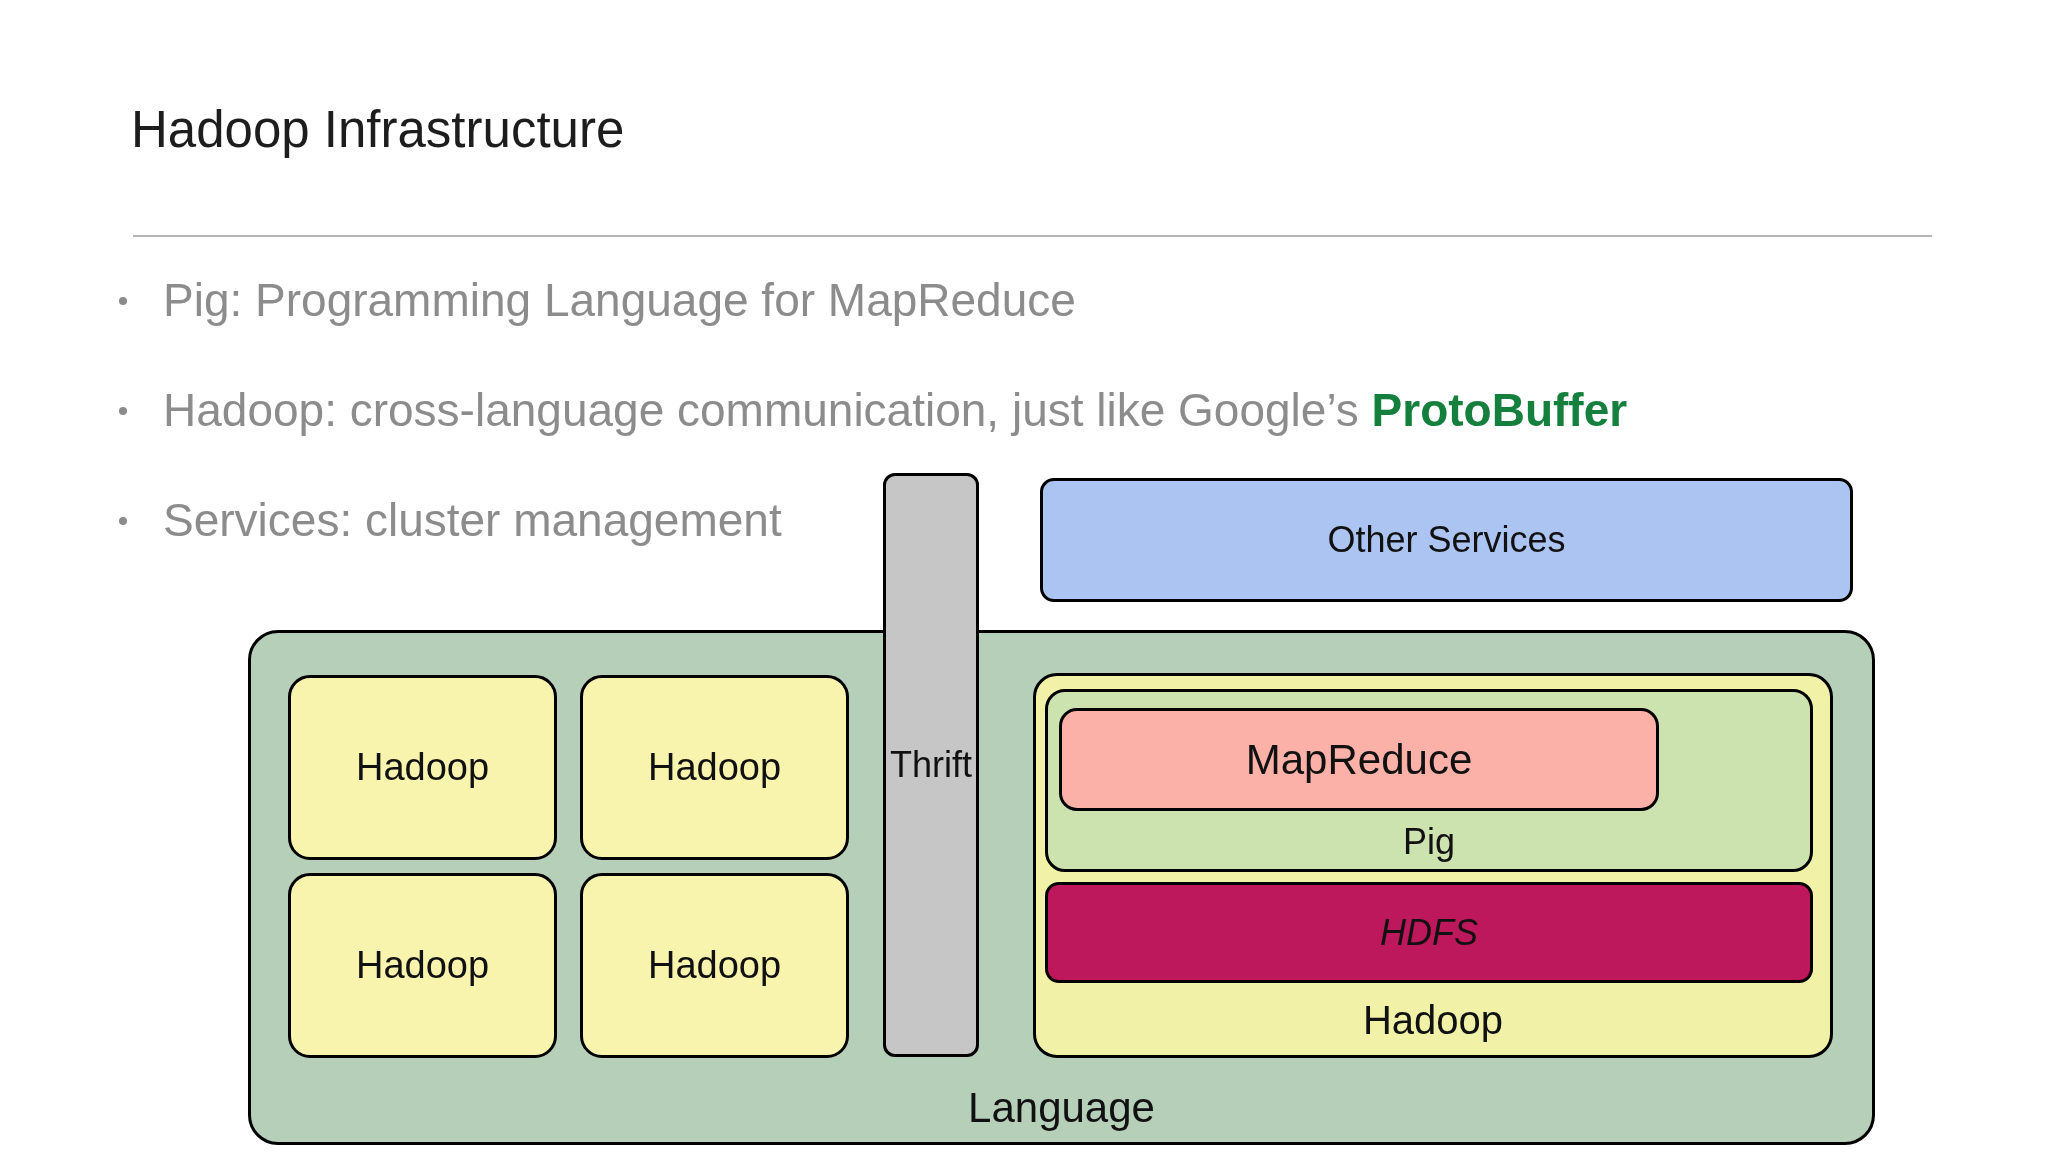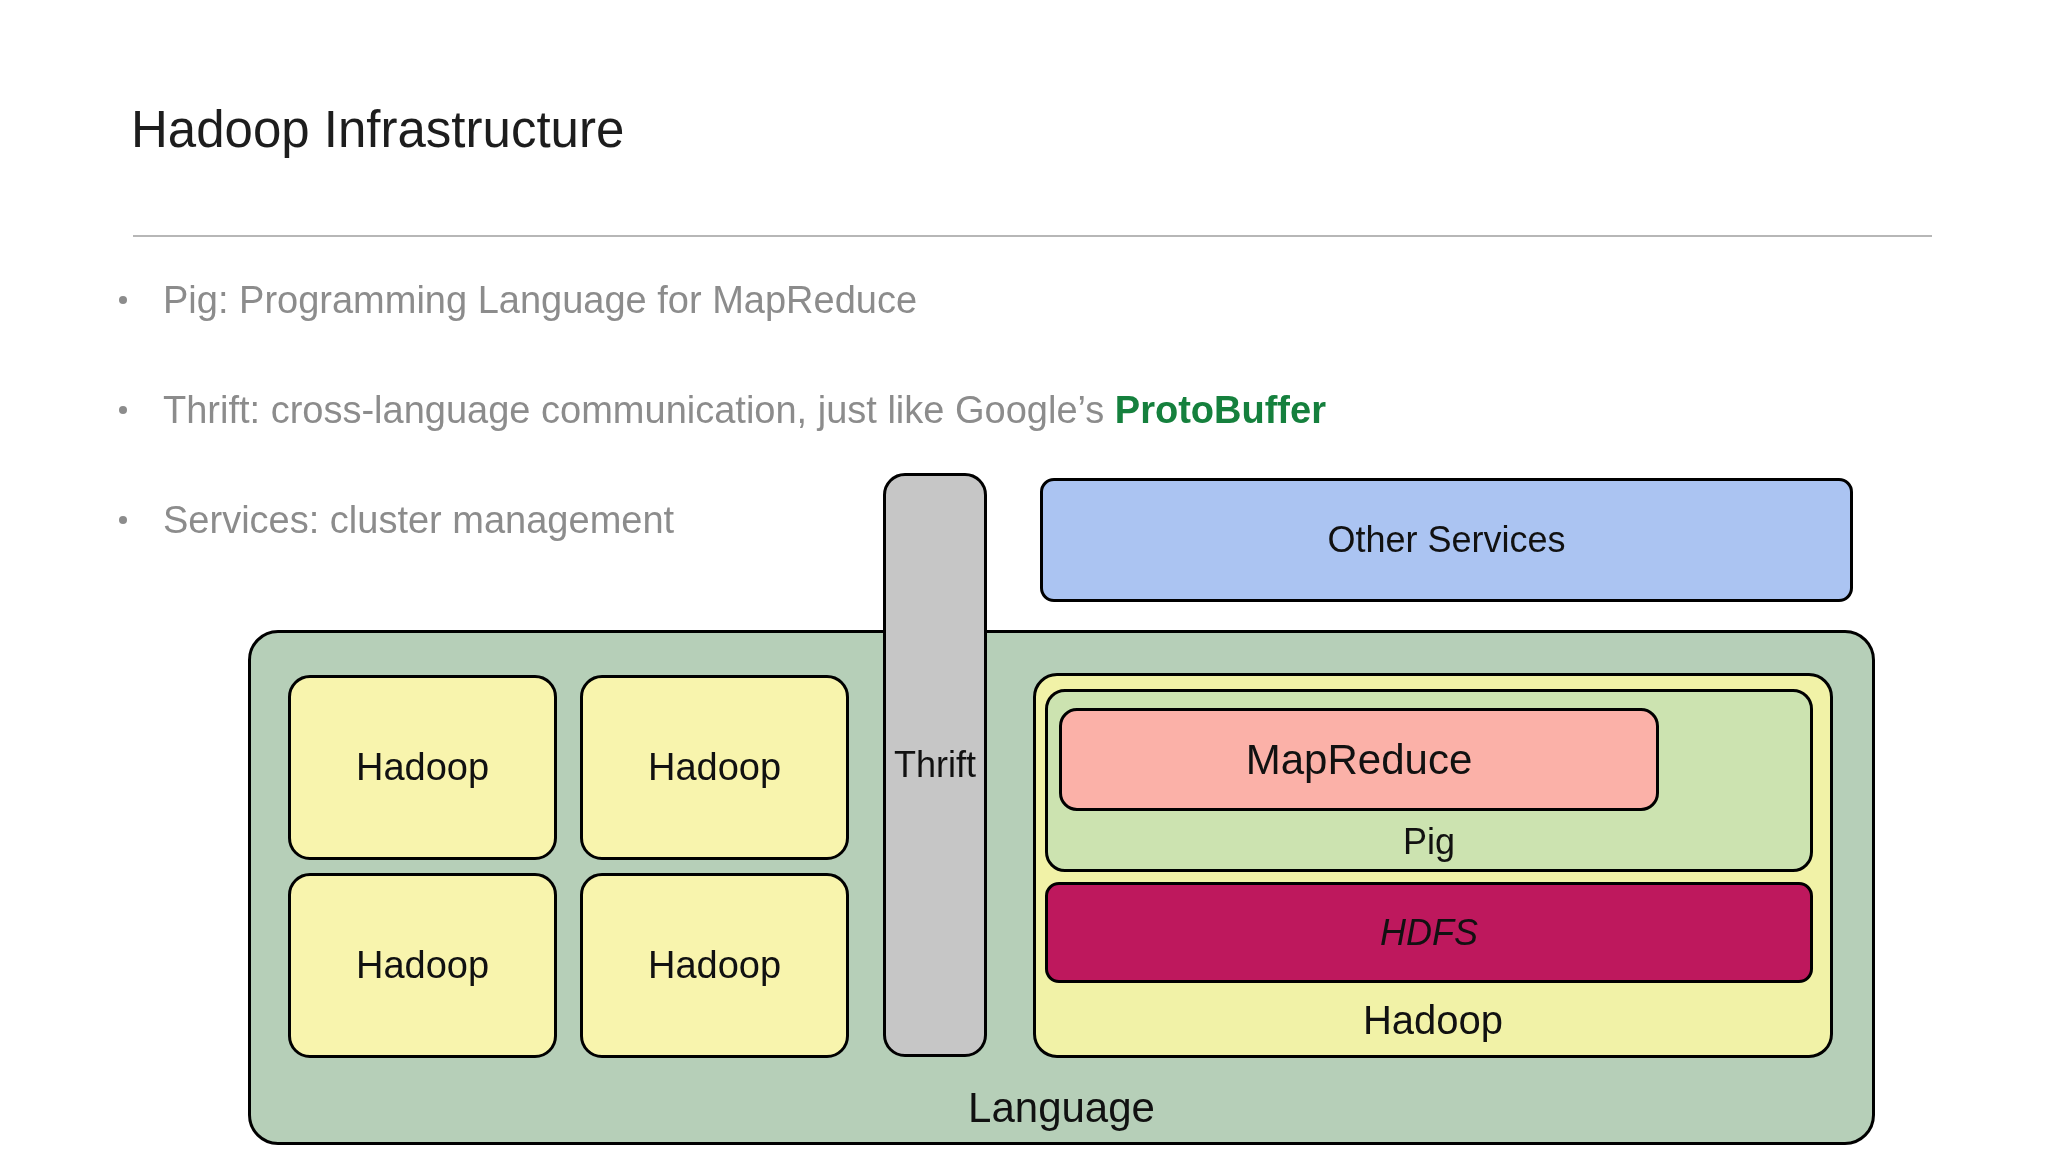--- a/index.html
+++ b/index.html
@@ -8,21 +8,21 @@
     font-family:"Liberation Sans","DejaVu Sans",sans-serif;
   }
   .title{
     position:absolute;left:131px;top:100px;margin:0;
     font-size:51px;font-weight:300;letter-spacing:0px;color:#1d1d1d;
   }
   .rule{
     position:absolute;left:133px;top:235px;width:1799px;height:2px;background:#b7b7b7;
   }
   .bullet{
-    position:absolute;left:119px;color:#8c8c8c;font-size:38px;line-height:46px;white-space:nowrap;
+    position:absolute;left:119px;color:#8c8c8c;font-size:46px;line-height:46px;white-space:nowrap;
   }
   .bullet .dot{
     display:inline-block;width:8px;height:8px;border-radius:50%;background:#8c8c8c;
     vertical-align:middle;margin-right:36px;margin-bottom:6px;
   }
   .bullet b{font-weight:700;color:#15803d;}
   .bullet-1{top:277px;}
   .bullet-2{top:387px;}
   .bullet-3{top:497px;}
 
@@ -40,36 +40,36 @@
   .hnode-2{left:580px;top:675px;}
   .hnode-3{left:288px;top:873px;}
   .hnode-4{left:580px;top:873px;}
   .hadoop-container{left:1033px;top:673px;width:800px;height:385px;background:#f1f2a7;border-radius:24px;
     align-items:flex-end;padding-bottom:12px;font-size:40px;}
   .pig{left:1045px;top:689px;width:768px;height:183px;background:#cce3b0;border-radius:20px;
     align-items:flex-end;padding-bottom:6px;font-size:36px;}
   .mapreduce{left:1059px;top:708px;width:600px;height:103px;background:#fbb1a8;border-radius:18px;font-size:42px;}
   .hdfs{left:1045px;top:882px;width:768px;height:101px;background:#abc4f2;border-radius:14px;font-size:36px;}
   .other-services{left:1040px;top:478px;width:813px;height:124px;background:#abc4f2;border-radius:14px;font-size:36px;}
-  .thrift{left:883px;top:473px;width:104px;height:584px;background:#c6c6c6;border-radius:22px;font-size:36px;}
+  .thrift{left:883px;top:473px;width:96px;height:584px;background:#c6c6c6;border-radius:12px;font-size:36px;}
 </style>
 </head>
 <body>
 
 <div class="slide">
 
   <h1 class="title">Hadoop Infrastructure</h1>
   <div class="rule"></div>
 
   <div class="bullet bullet-1">
     <span class="dot"></span><span>Pig: Programming Language for MapReduce</span><b></b>
   </div>
 
   <div class="bullet bullet-2">
-    <span class="dot"></span><span>Thrift: cross-language communication, just like Google’s </span><b>ProtoBuffer</b>
+    <span class="dot"></span><span>Hadoop: cross-language communication, just like Google’s </span><b>ProtoBuffer</b>
   </div>
 
   <div class="bullet bullet-3">
     <span class="dot"></span><span>Services: cluster management</span><b></b>
   </div>
 
   <div class="box other-services" style="background-color: rgb(171, 196, 242);">
     <span class="lbl">Other Services</span>
   </div>
 

